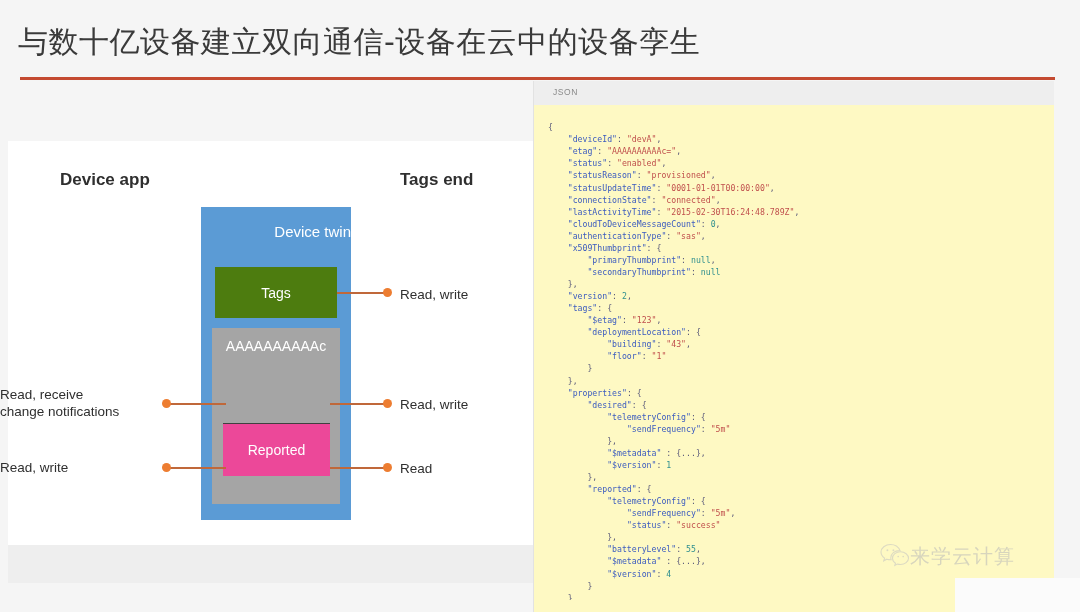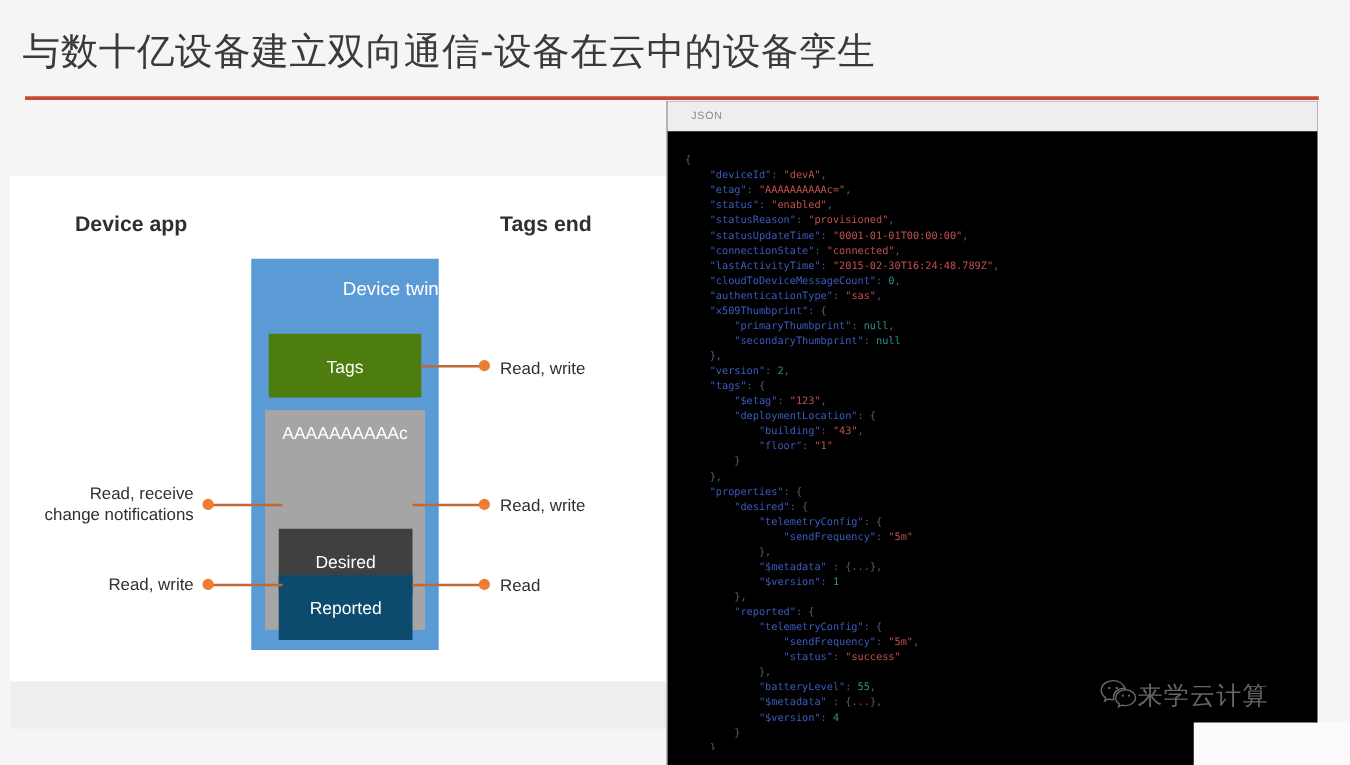--- a/index.html
+++ b/index.html
@@ -124,24 +124,24 @@
   #desired-box {
     left: 223px;
     top: 377px;
     width: 107px;
     height: 52px;
     background: #404040;
     margin-top: 46px;
   }
   #reported-box {
     left: 223px;
-    top: 460px;
+    top: 424px;
     width: 107px;
     height: 52px;
-    background: #0c4a6e;
+    background: #ec4899;
   }
 
   
   .conn-line {
     position: absolute;
     height: 2px;
     background: #c0683a;
   }
   .conn-dot {
     position: absolute;
@@ -151,30 +151,30 @@
     background: #ed7d31;
   }
   .conn-label {
     position: absolute;
     font-size: 13.5px;
     color: #2f2f2f;
     font-family: "Liberation Sans", sans-serif;
     white-space: nowrap;
     line-height: 17px;
   }
-  .conn-label.right-align { text-align: right; }
+  .conn-label.right-align { }
 
   
   #json-panel {
     position: absolute;
     left: 533px;
     top: 81px;
     width: 520px;
     height: 531px;
-    background: #000000;
+    background: #fef9c3;
     border-left: 1px solid #e2e2e2;
   }
   #json-header {
     position: absolute;
     left: 0;
     top: 0;
     width: 520px;
     height: 24px;
     background: #eeeeee;
   }

